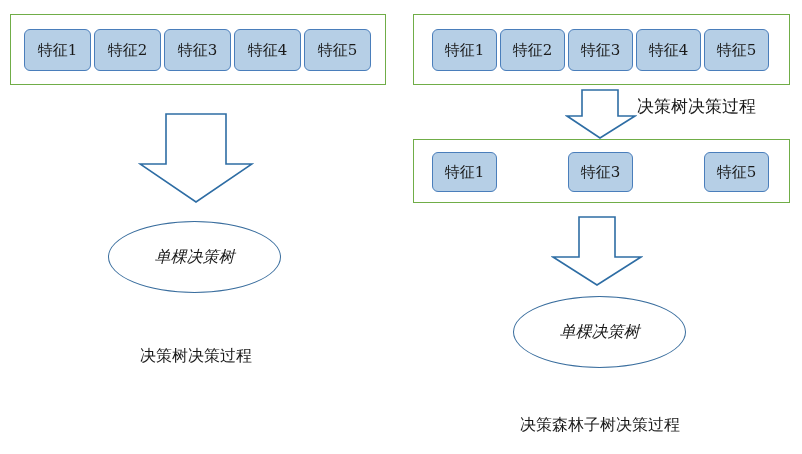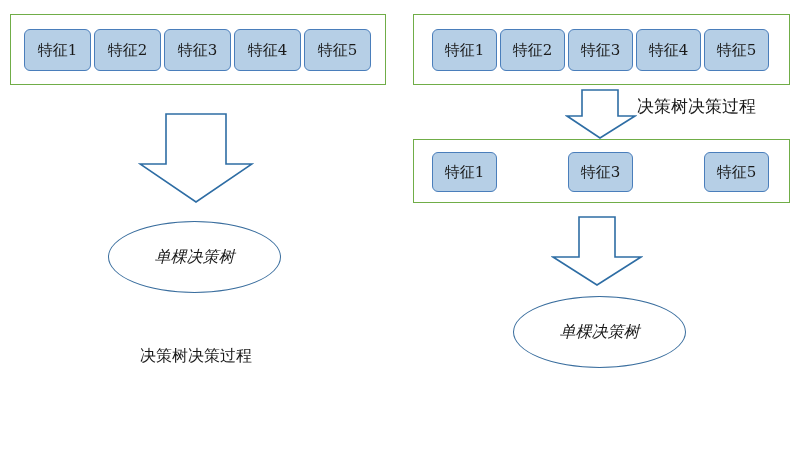--- a/index.html
+++ b/index.html
@@ -110,14 +110,15 @@
   <div class="feat-box" style="left:432px; top:152px; width:65px; height:40px;">特征1</div>
   <div class="feat-box" style="left:568px; top:152px; width:65px; height:40px;">特征3</div>
   <div class="feat-box" style="left:704px; top:152px; width:65px; height:40px;">特征5</div>
 
   <svg class="arrow" style="left:551px; top:215px;" width="92" height="72" viewBox="0 0 92 72">
     <polygon points="28,2 64,2 64,42 90,42 46,70 2,42 28,42" fill="#ffffff" stroke="#2e6da4" stroke-width="1.6"></polygon>
   </svg>
 
   <div class="ellipse" style="left:513px; top:296px; width:173px; height:72px;">单棵决策树</div>
 
+  <div class="caption" style="left:483px; top:415px; width:234px;">决策森林子树决策过程</div>
 
 </div>
 
 </body></html>

